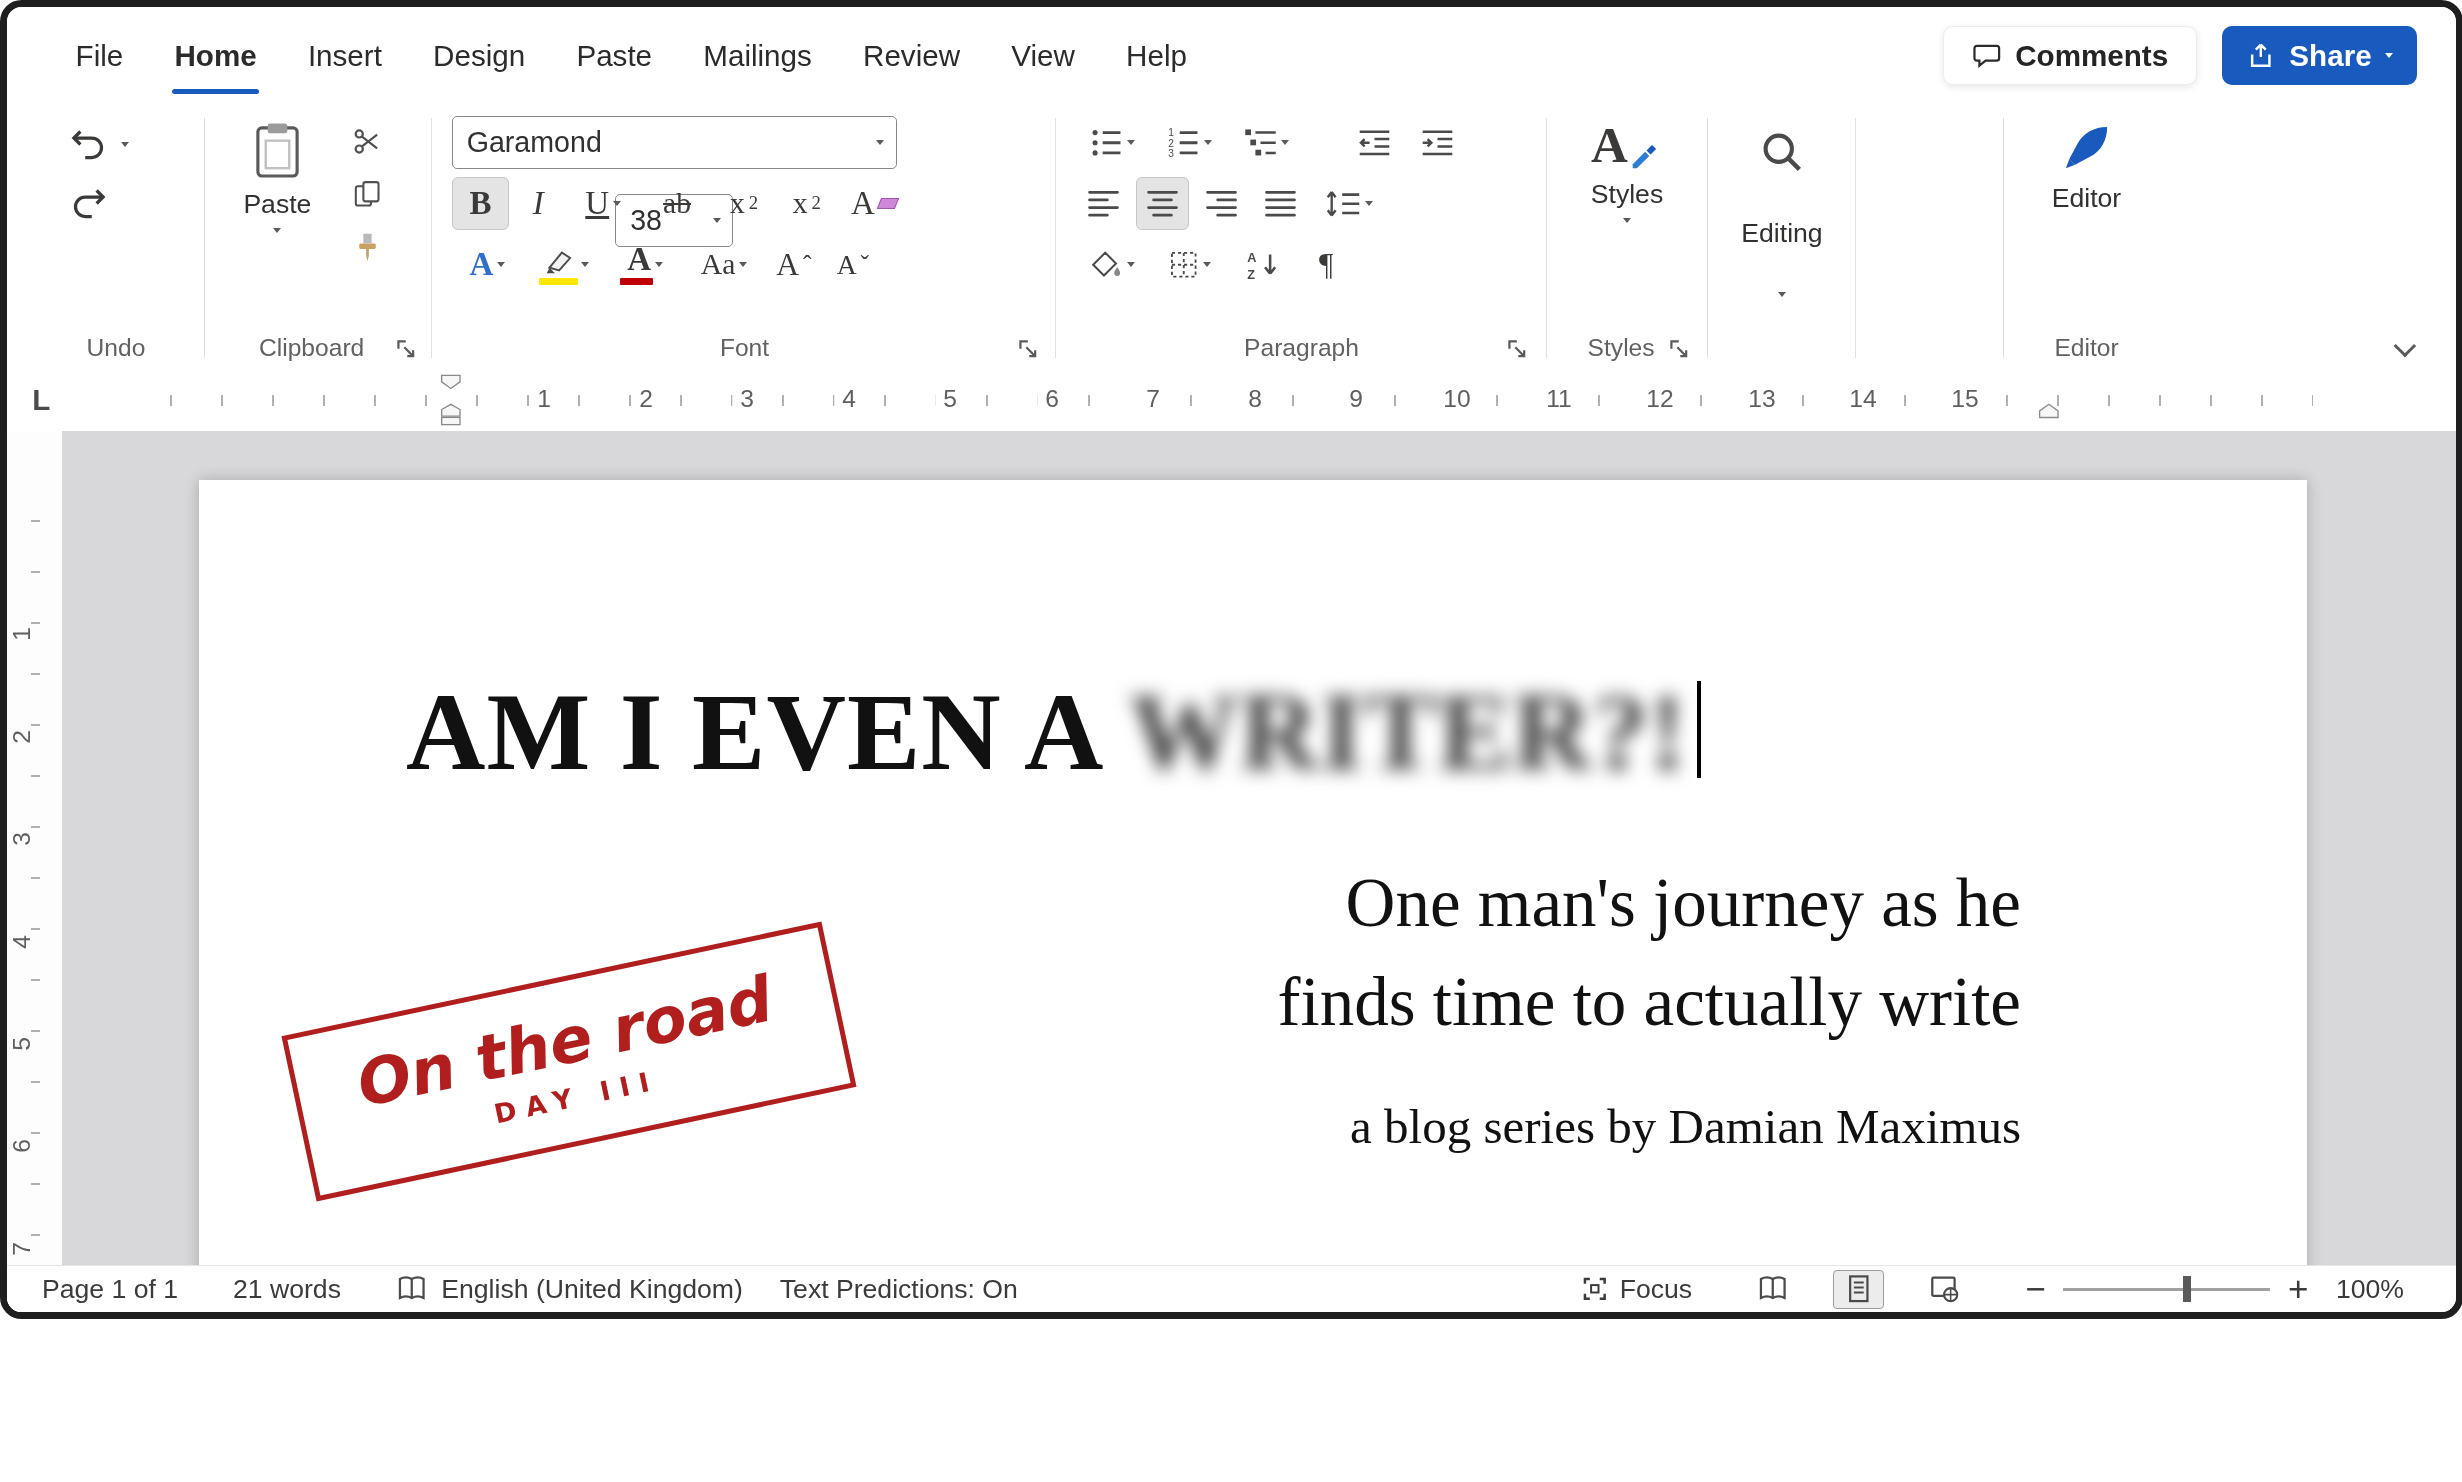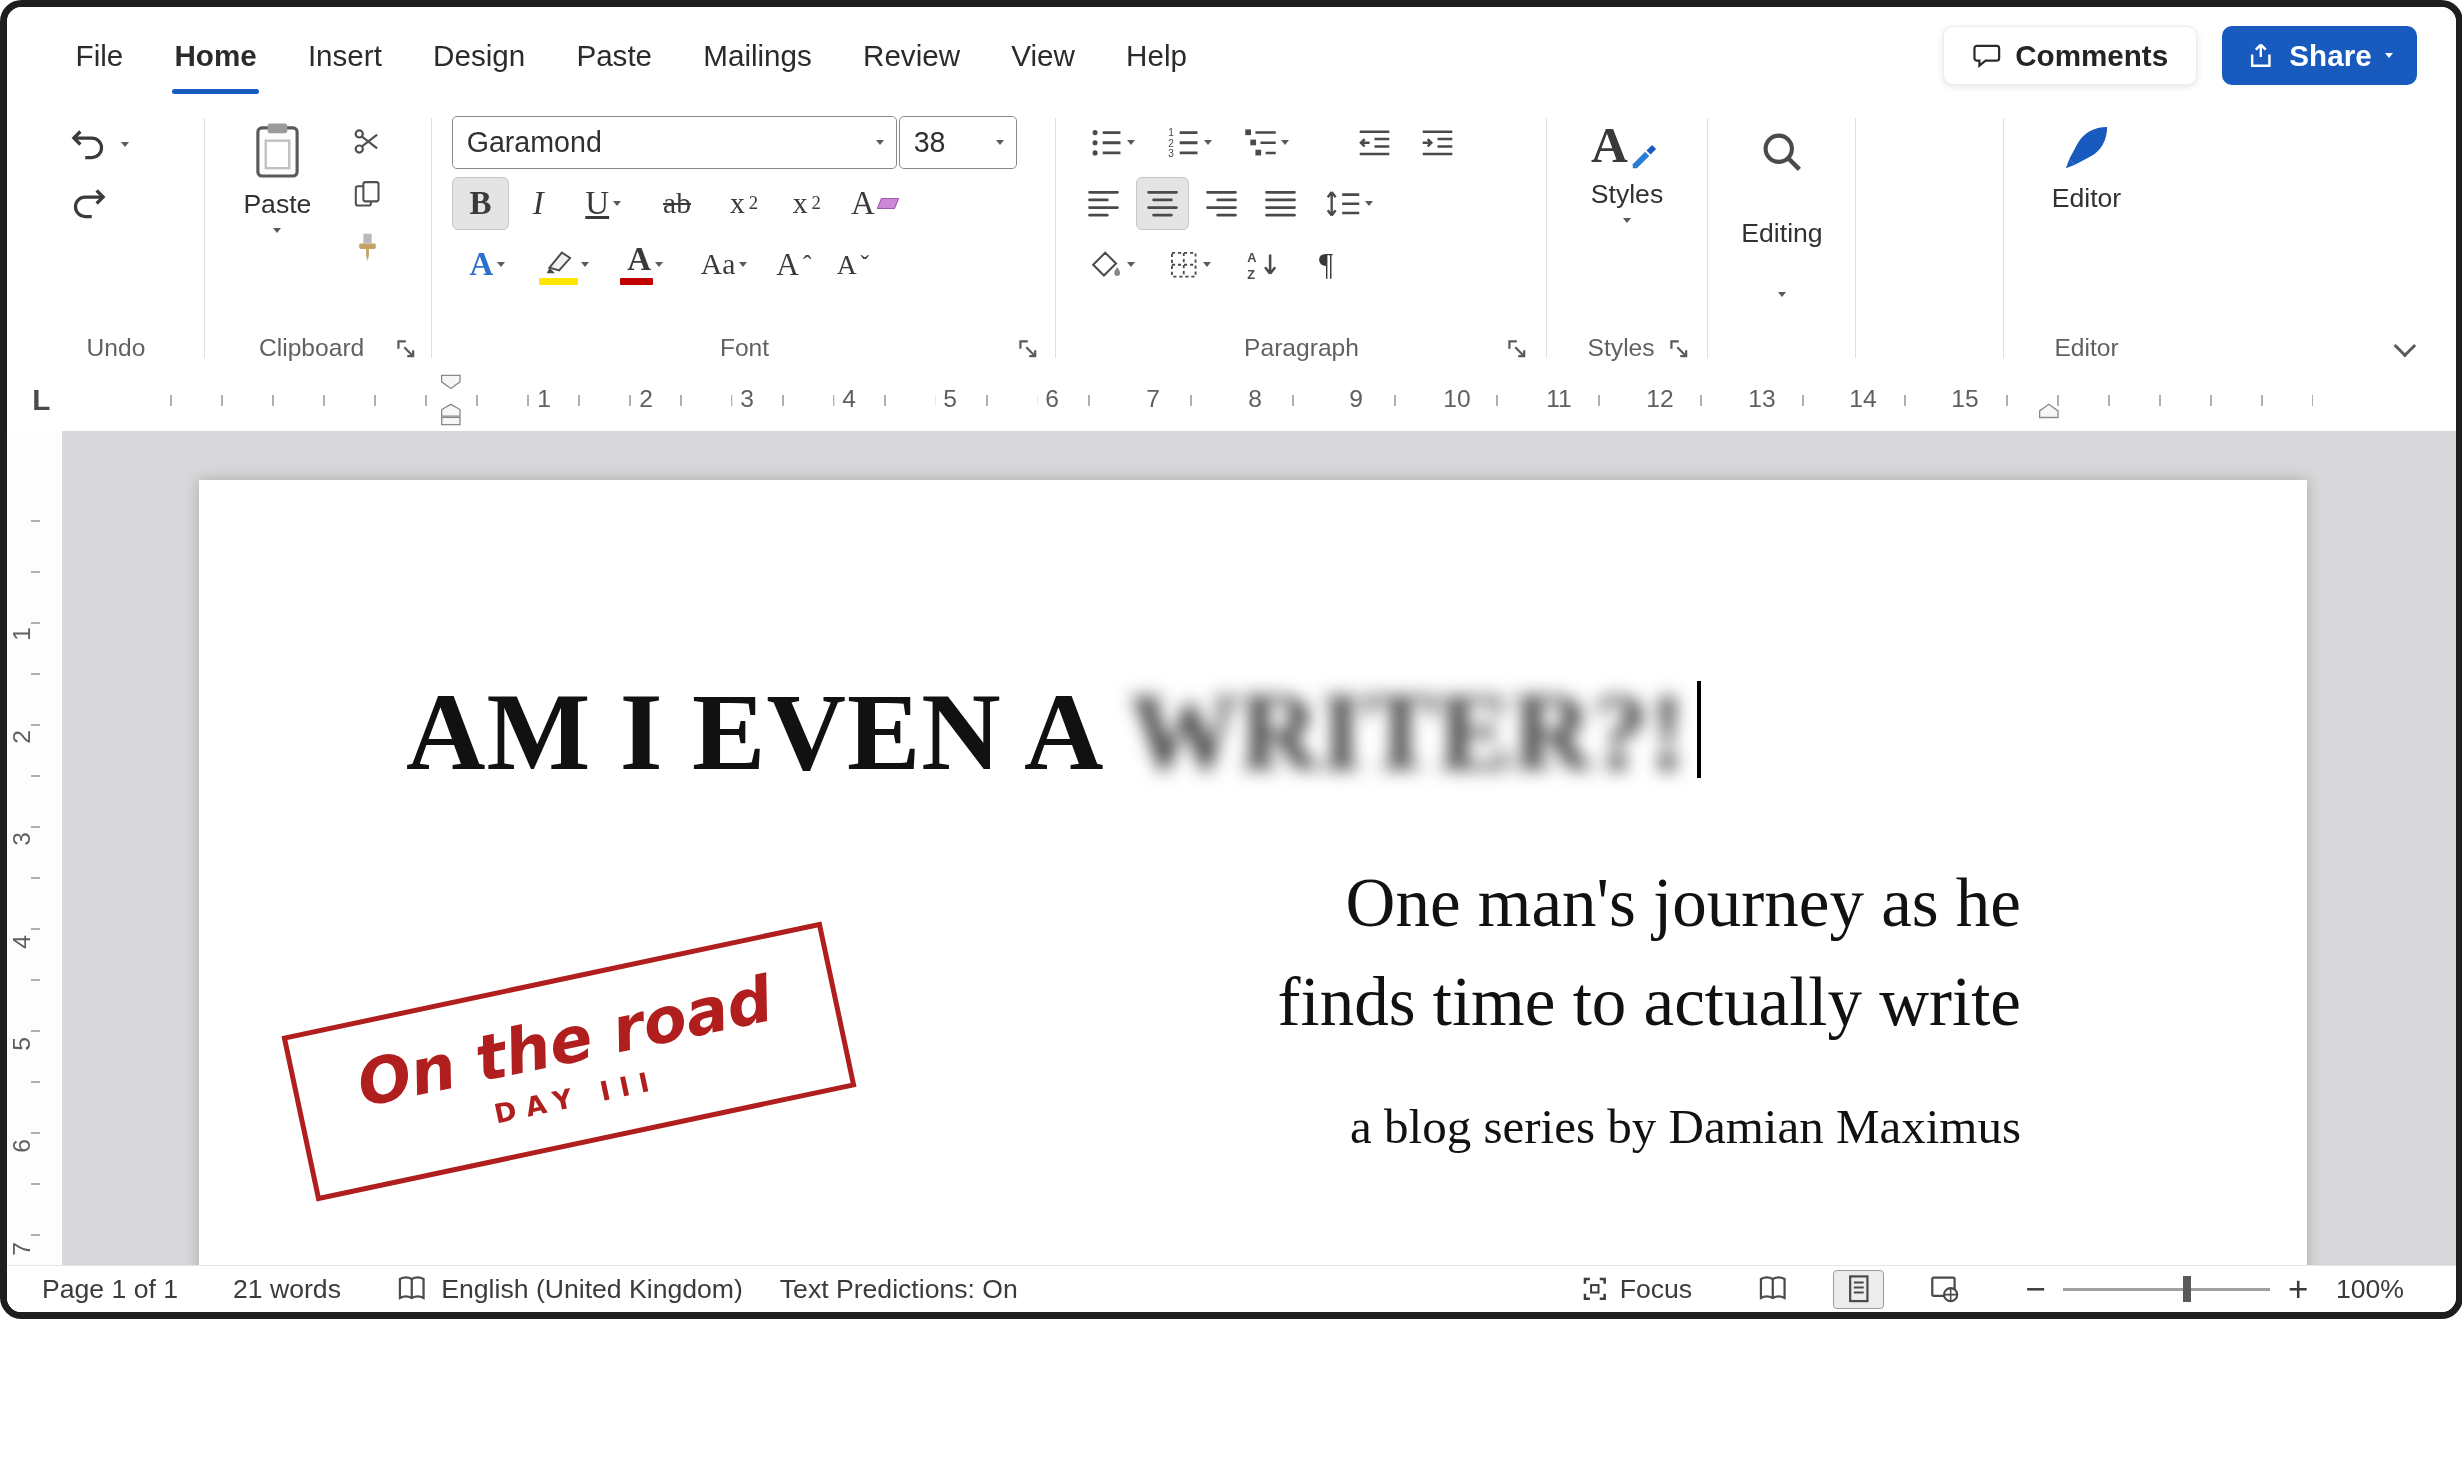--- a/index.html
+++ b/index.html
@@ -178,21 +178,21 @@
       <span class="launcher">
         <svg class="pic" width="23.6" height="23.6" viewBox="0 0 16 16">
             <path d="M3 8V3h5" fill="none" stroke="#5a5a5a" stroke-width="1.5"></path>
             <path d="M7 7l6 6M13 9v4H9" fill="none" stroke="#5a5a5a" stroke-width="1.5"></path>
           </svg>
       </span>
     </div>
     <div class="sep" style="left:424px;"></div>
 
     <div class="grp" style="left:437px;width:601px;">
-      <div class="r" style="left:7.9px;top:11.8px;gap:2px;">
+      <div class="r" style="left:7.9px;top:11.8px;gap:25px;flex-direction:column;">
         <div class="combo" style="width:445px;">
           <span>Garamond</span>
           <span class="chev sm"></span>
         </div>
         <div class="combo" style="width:118px;">
           <span>38</span>
           <span class="chev sm"></span>
         </div>
       </div>
       <div class="r" style="left:7.9px;top:73px;">

